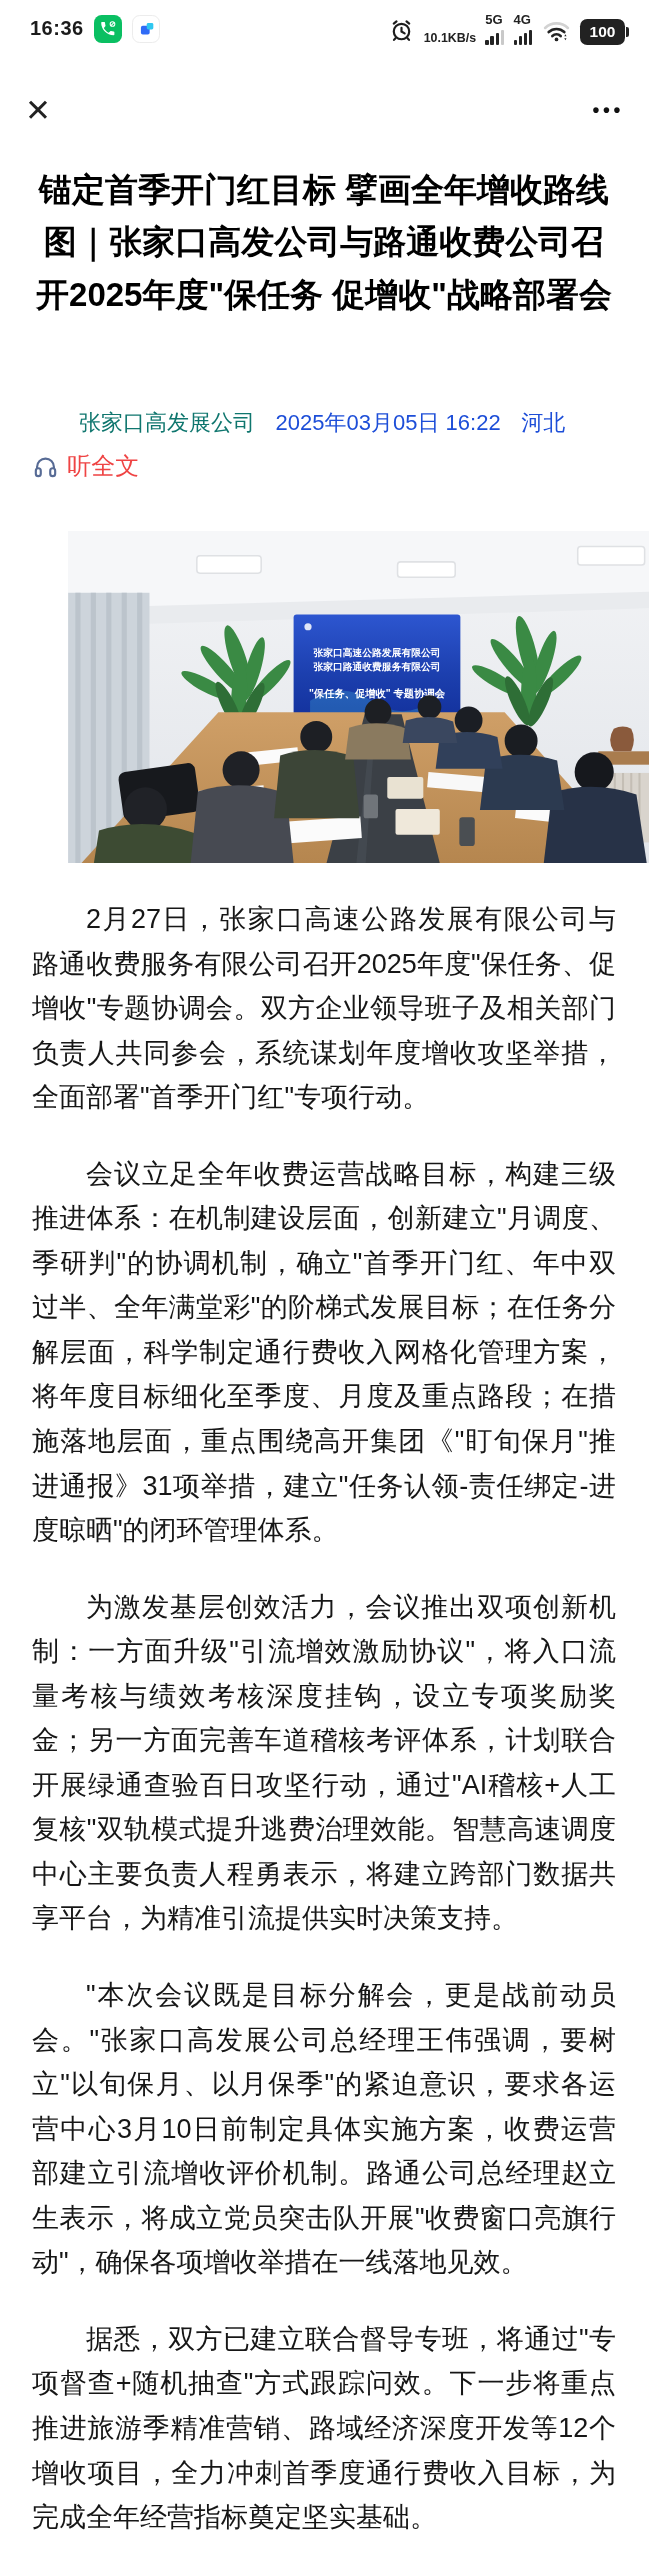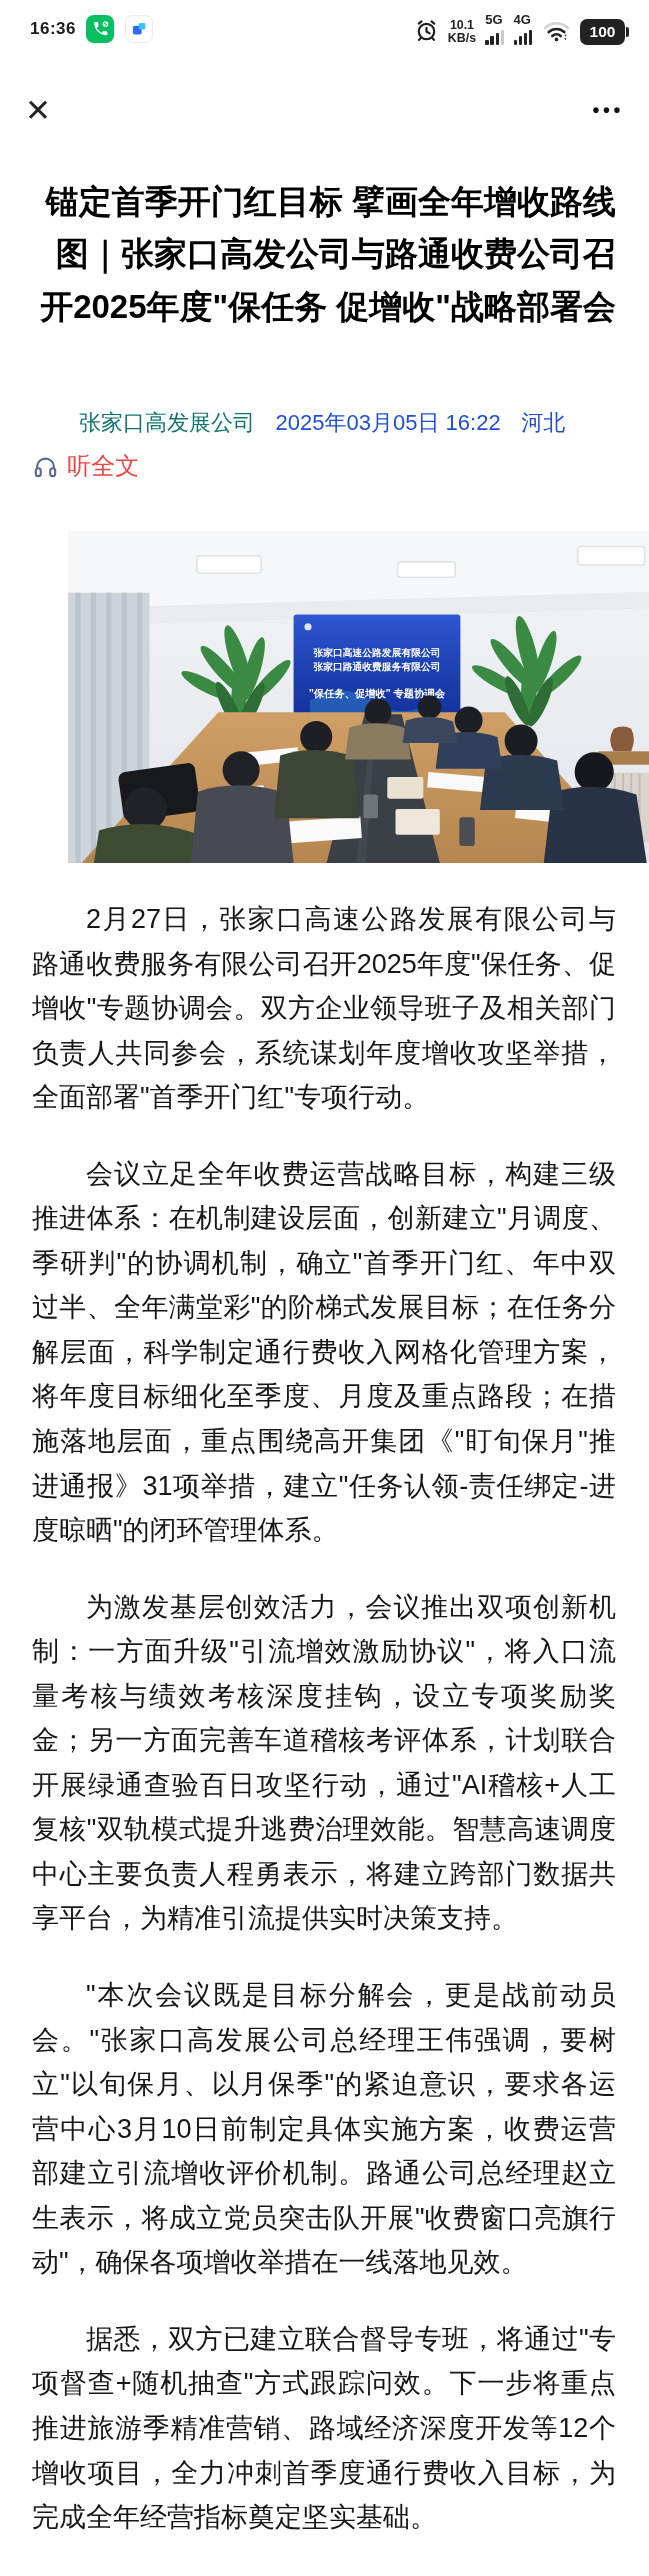--- a/index.html
+++ b/index.html
@@ -4,46 +4,46 @@
 <style>
   * { margin:0; padding:0; box-sizing:border-box; }
   html,body { background:#fff; }
   body { font-family:"Liberation Sans", sans-serif; }
   .page { position:relative; width:649px; height:3318px; background:#fff; overflow:hidden; margin:0 auto; }
 
   
   .status-bar { position:absolute; top:12.4px; left:30px; right:24px; height:33px;
     display:flex; justify-content:space-between; align-items:center; }
   .sb-left { display:flex; align-items:center; gap:10.3px; }
-  .sb-time { font-size:17px; font-weight:700; color:#1b1b1b; letter-spacing:0.5px; }
+  .sb-time { font-size:20px; font-weight:700; color:#1b1b1b; letter-spacing:0.5px; }
   .app-tile { width:28px; height:28px; border-radius:7.7px; display:flex; align-items:center; justify-content:center; }
   .tile-green { background:#0abf62; }
   .tile-white { background:#fff; border:1px solid #ececec; }
   .sb-right { display:flex; align-items:flex-end; gap:9.3px; }
-  .speed { display:flex; flex-direction:column; align-items:center; line-height:1.05; }
+  .speed { display:flex; flex-direction:row; align-items:flex-end; line-height:1.05; }
   .speed span { font-size:12.4px; font-weight:700; color:#222; }
   .cell { display:flex; flex-direction:column; align-items:flex-start; }
   .cell-label { font-size:13px; font-weight:800; color:#222; line-height:1; margin-bottom:4px; }
   .bars { display:flex; align-items:flex-end; gap:1.5px; height:15.5px; }
   .bars i { display:block; width:3.6px; background:#242424; border-radius:1px; }
   .bars i.lt { background:#c9c9c9; }
   .battery { position:relative; width:45px; height:26px; background:#222; border-radius:7.2px;
     display:flex; align-items:center; justify-content:center;text-align:center; }
   .battery:after { content:""; position:absolute; right:-4.1px; top:8.2px; width:3.1px; height:9.3px; background:#222; border-radius:0 2.1px 2.1px 0; }
   .battery span { color:#fff; font-size:15.5px; font-weight:700; }
 
   
   .nav-bar { position:absolute; top:77px; left:25px; right:25px; height:67px;
     display:flex; justify-content:space-between; align-items:center; }
   .nav-close { font-size:31px; font-weight:300; color:#222; line-height:1; cursor:pointer; }
   .nav-more { font-size:19.6px; font-weight:800; color:#111; letter-spacing:3.6px; cursor:pointer; }
 
   
-  .title { position:absolute; top:176px; left:32px; width:584px;
-    font-size:33px; line-height:1.585; font-weight:700; color:#000; text-align:right; }
+  .title { position:absolute; top:164px; left:32px; width:584px;
+    font-size:33px; line-height:1.585; font-weight:700; color:#000; text-align:center; }
   .meta { position:absolute; top:408px; left:32px; width:584px; display:flex; align-items:center; gap:20.6px;
     font-size:22px; }
   .meta .src { color:#0f766e;margin-left:47px; }
   .meta .dt, .meta .loc { color:#1d4ed8; }
   .listen { position:absolute; top:450px; left:32px; display:flex; align-items:center; gap:8.2px;
     color:#ef4444; font-size:24px; cursor:pointer; }
   .listen svg { display:block; }
 
   
   .photo1 { position:absolute; top:531px; left:32px; width:584px; height:332px; overflow:hidden;margin-left:36px; }

